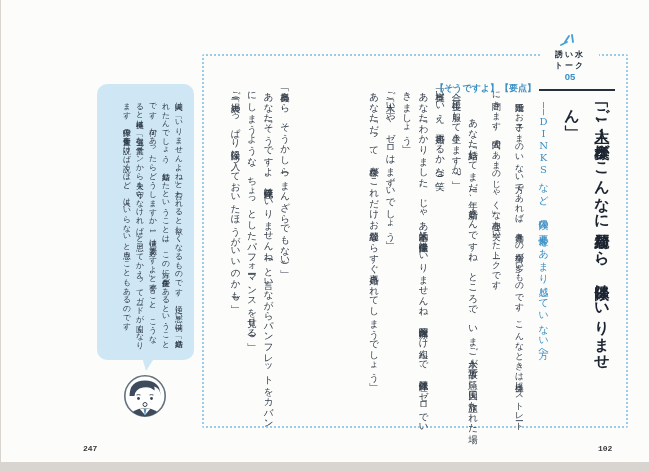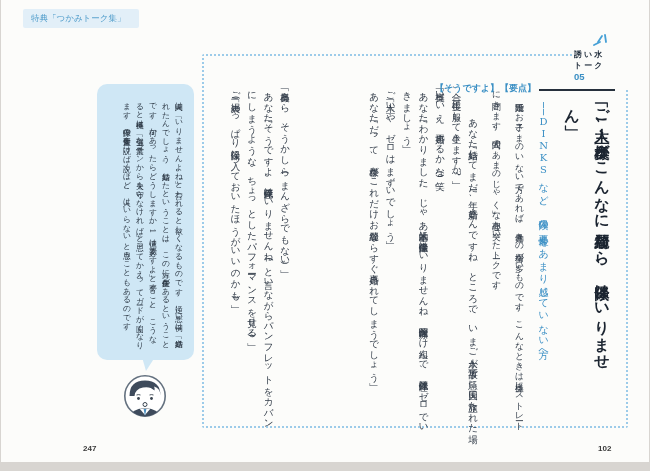--- a/index.html
+++ b/index.html
@@ -21,22 +21,22 @@
     box-sizing:border-box;
   }
   
   .talk-card{
     position:absolute;left:201px;top:54px;width:426px;height:374px;
     border:2px dotted #9ccbe9;border-radius:2px;background:#fcfcfa;
     box-sizing:border-box;z-index:0;
   }
   
   .index-tab{
-    position:absolute;left:573px;top:34px;width:58px;height:54px;
-    background:#fcfcfa;z-index:2;text-align:left;
+    position:absolute;left:540px;top:34px;width:58px;height:54px;
+    background:#fcfcfa;z-index:2;text-align:center;
     font-family:"Liberation Sans","DejaVu Sans",sans-serif;
   }
   .index-tab .spark{position:absolute;left:16px;top:0;}
   .index-tab .t1,.index-tab .t2{
     margin:0;font-size:8px;font-weight:bold;color:#1e2b3a;
     letter-spacing:2px;line-height:10.5px;
   }
   .index-tab .t1{margin-top:16px;}
   .index-tab .num{
     margin:0;font-size:9.5px;font-weight:bold;color:#3a8fc4;line-height:11px;
@@ -95,31 +95,30 @@
   .bubble-tail{
     position:absolute;left:141px;top:357px;width:0;height:0;
     border-top:14px solid #cfe7f5;
     border-left:4px solid transparent;
     border-right:9px solid transparent;
   }
   .avatar{position:absolute;left:122px;top:374px;width:44px;height:44px;}
   
   .pagenum{
     position:absolute;top:444px;font-size:8px;color:#3a3a3a;
-    font-family:Liberation Sans, sans-serif;font-weight:bold;
+    font-family:Liberation Mono, monospace;font-weight:bold;
   }
   .pagenum.left{left:82px;}
   .pagenum.right{left:597px;}
 </style>
 </head>
 <body>
 
 <div class="sheet">
 
-  <div class="header-tab">特典「つかみトーク集」</div>
 
   <div class="talk-card"></div>
 
   <div class="index-tab">
     <svg class="spark" width="22" height="15" viewBox="0 0 22 15">
       <g stroke="#46a0d6" stroke-width="1.8" stroke-linecap="round">
         <line x1="4" y1="11" x2="10" y2="8"></line>
         <line x1="8" y1="8" x2="12" y2="2"></line>
         <line x1="15" y1="1" x2="16" y2="8"></line>
       </g>

